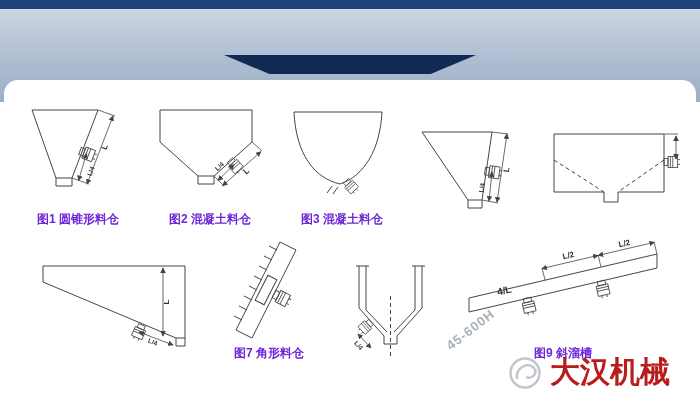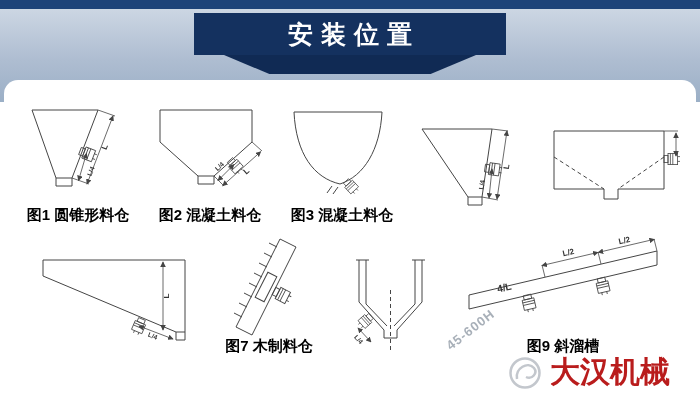--- a/index.html
+++ b/index.html
@@ -10,21 +10,21 @@
           background:#14315f;display:flex;align-items:center;justify-content:center;}
   .banner h1{margin:0;color:#ffffff;font-size:25px;font-weight:bold;letter-spacing:8px;padding-left:8px;}
   .banner-tail{position:absolute;left:50%;top:46px;transform:translateX(-50%);width:252px;height:19px;
           background:#102a54;clip-path:polygon(0 0,100% 0,82% 100%,18% 100%);}
   .panel{position:relative;margin:-22px 4px 0 4px;height:331px;background:#ffffff;border-radius:14px 14px 0 0;
          padding-top:24px;box-sizing:border-box;}
   .row{display:flex;justify-content:center;align-items:flex-end;}
   .row1{gap:8px;margin-bottom:10px;}
   .row2{gap:12px;}
   .figblock{display:flex;flex-direction:column;align-items:center;}
-  .figcap{font-size:15px;font-weight:bold;color:#000000;white-space:nowrap;}
+  .figcap{margin-top:5px;font-size:12px;font-weight:bold;color:#6d28d9;white-space:nowrap;}
   .fig path,.fig line,.fig rect,.fig polygon{fill:none;stroke:#454545;stroke-width:1;}
   .fig use{stroke:#454545;fill:none;}
   .fig .dim line,.fig .dim path{stroke-width:0.8;}
   .fig text{font-size:8px;font-weight:bold;fill:#333;stroke:none;text-anchor:middle;}
   .fig text.small{font-size:6.5px;}
   .fig text.big{font-size:10px;}
   .dash{stroke-dasharray:4 3;}
   .wm-model{position:absolute;left:438px;top:242px;transform:rotate(-38deg);color:#9aa3ad;font-size:13px;
             font-weight:bold;letter-spacing:1px;opacity:.85;}
   .wm-brand{position:absolute;right:26px;top:272px;display:flex;align-items:center;gap:7px;
@@ -47,23 +47,20 @@
       <line x1="17" y1="-3" x2="20" y2="-3"></line>
       <line x1="17" y1="3" x2="20" y2="3"></line>
     </g>
   </defs>
 </svg>
 
 <div class="page">
   <div class="top-bar"></div>
 
   <div class="header">
-    <div class="banner">
-      <h1>安装位置</h1>
-    </div>
     <div class="banner-tail"></div>
   </div>
 
   <div class="panel">
 
     <div class="row row1">
 
       <div class="figblock">
         <svg class="fig" width="124" height="102" viewBox="0 0 124 102">
           <g>
@@ -177,21 +174,21 @@
             <path d="M58,4 L14,92 M74,12 L30,100 M58,4 L74,12 M14,92 L30,100"></path>
           </g>
           <g>
             <path d="M55,12 l-8,-4 M50,22 l-8,-4 M45,32 l-8,-4 M40,42 l-8,-4 M35,52 l-8,-4 M30,62 l-8,-4 M25,72 l-8,-4 M20,82 l-8,-4"></path>
           </g>
           <g transform="translate(44,52) rotate(117)">
             <rect x="-14" y="-5" width="28" height="10"></rect>
           </g>
           <use href="#motor" transform="translate(52,56) rotate(27) scale(0.9)"></use>
         </svg>
-        <div class="figcap">图7 木制料仓</div>
+        <div class="figcap">图7 角形料仓</div>
       </div>
 
       <div class="figblock">
         <svg class="fig" width="120" height="102" viewBox="0 0 120 102">
           <g>
             <path d="M27,6 H40 M30,6 V48 M37,6 V50 M83,6 H96 M93,6 V48 M86,6 V50"></path>
             <path d="M30,48 L55,76 M37,50 L58,72 M93,48 L68,76 M86,50 L65,72"></path>
             <path d="M55,76 V84 M68,76 V84 M55,84 H68"></path>
           </g>
           <line class="dash" x1="61.5" y1="36" x2="61.5" y2="96"></line>

